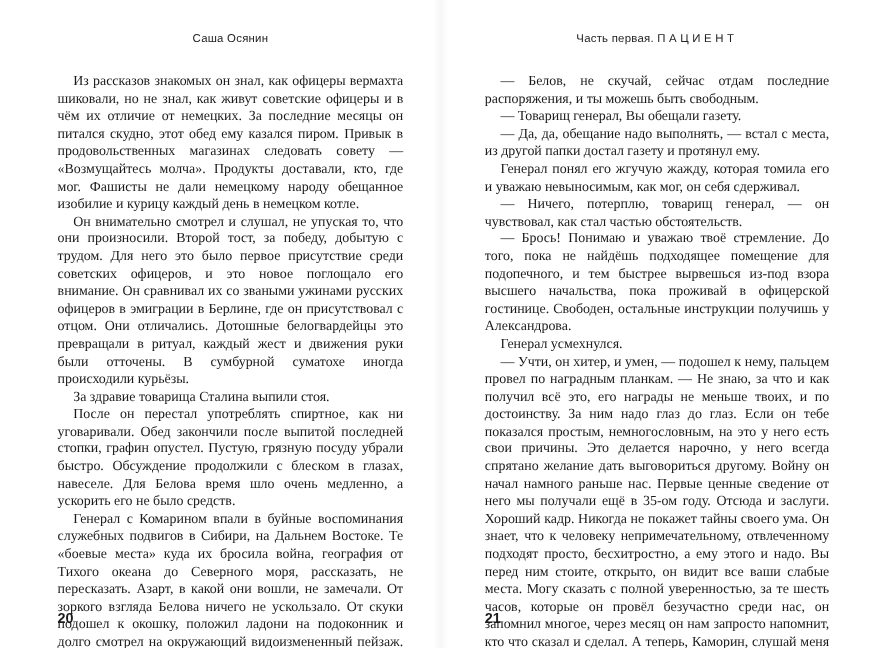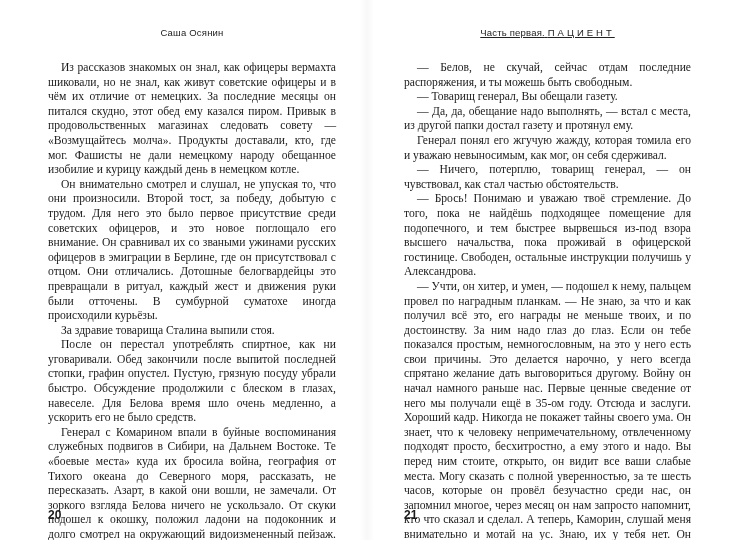--- a/index.html
+++ b/index.html
@@ -12,21 +12,21 @@
   .spread { position: relative; width: 735px; height: 401px; display: flex; }
   .page { position: relative; width: 367px; height: 540px; box-sizing: border-box; }
   .page.left { padding: 0 0 0 48px; }
   .page.right { padding: 0 0 0 37px; }
   .running-head {
     position: absolute; top: 27px; left: 0; right: 0; text-align: center;
     font-family: "Liberation Sans", "DejaVu Sans", sans-serif;
     font-size: 9.5px; color: #222; letter-spacing: 0.2px;
   }
   .page.left .running-head { left: 48px; width: 288px; }
-  .page.right .running-head { left: 37px; width: 287px; text-decoration: underline; }
+  .page.right .running-head { left: 37px; width: 287px; }
   .running-head .part-name { letter-spacing: 3px; }
   .text-block {
     position: absolute; top: 61px;
     font-size: 11.6px; line-height: 14.6px; text-align: justify;
   }
   .page.left .text-block { left: 48px; width: 288px; }
   .page.right .text-block { left: 37px; width: 287px; }
   .para { margin: 0; text-indent: 13px; hyphens: manual; }
   .page-number {
     position: absolute; top: 508px;
@@ -65,18 +65,19 @@
       <span>Часть первая.</span>
       <span class="part-name">ПАЦИЕНТ</span>
     </div>
     <div class="text-block">
       <p class="para">— Белов, не скучай, сейчас отдам последние распоряжения, и ты можешь быть свободным.</p>
       <p class="para">— Товарищ генерал, Вы обещали газету.</p>
       <p class="para">— Да, да, обещание надо выполнять, — встал с места, из другой папки достал газету и протянул ему.</p>
       <p class="para">Генерал понял его жгучую жажду, которая томила его и уважаю невыносимым, как мог, он себя сдерживал.</p>
       <p class="para">— Ничего, потерплю, товарищ генерал, — он чувствовал, как стал частью обстоятельств.</p>
       <p class="para">— Брось! Понимаю и уважаю твоё стремление. До того, пока не найдёшь подходящее помещение для подопечного, и тем быстрее вырвешься из-под взора высшего начальства, пока проживай в офицерской гостинице. Свободен, остальные инструкции получишь у Александрова.</p>
+      <p class="para">Генерал усмехнулся.</p>
       <p class="para">— Учти, он хитер, и умен, — подошел к нему, пальцем провел по наградным планкам. — Не знаю, за что и как получил всё это, его награды не меньше твоих, и по достоинству. За ним надо глаз до глаз. Если он тебе показался простым, немногословным, на это у него есть свои причины. Это делается нарочно, у него всегда спрятано желание дать выговориться другому. Войну он начал намного раньше нас. Первые ценные сведение от него мы получали ещё в 35-ом году. Отсюда и заслуги. Хороший кадр. Никогда не покажет тайны своего ума. Он знает, что к человеку непримечательному, отвлеченному подходят просто, бесхитростно, а ему этого и надо. Вы перед ним стоите, открыто, он видит все ваши слабые места. Могу сказать с полной уверенностью, за те шесть часов, которые он провёл безучастно среди нас, он запомнил многое, через месяц он нам запросто напомнит, кто что сказал и сделал. А теперь, Каморин, слушай меня внимательно и мотай на ус. Знаю, их у тебя нет. Он человек сугубо гражданский, если он будет игно-</p>
     </div>
     <div class="page-number">21</div>
   </div>
 
 </div>
 
 </body></html>

